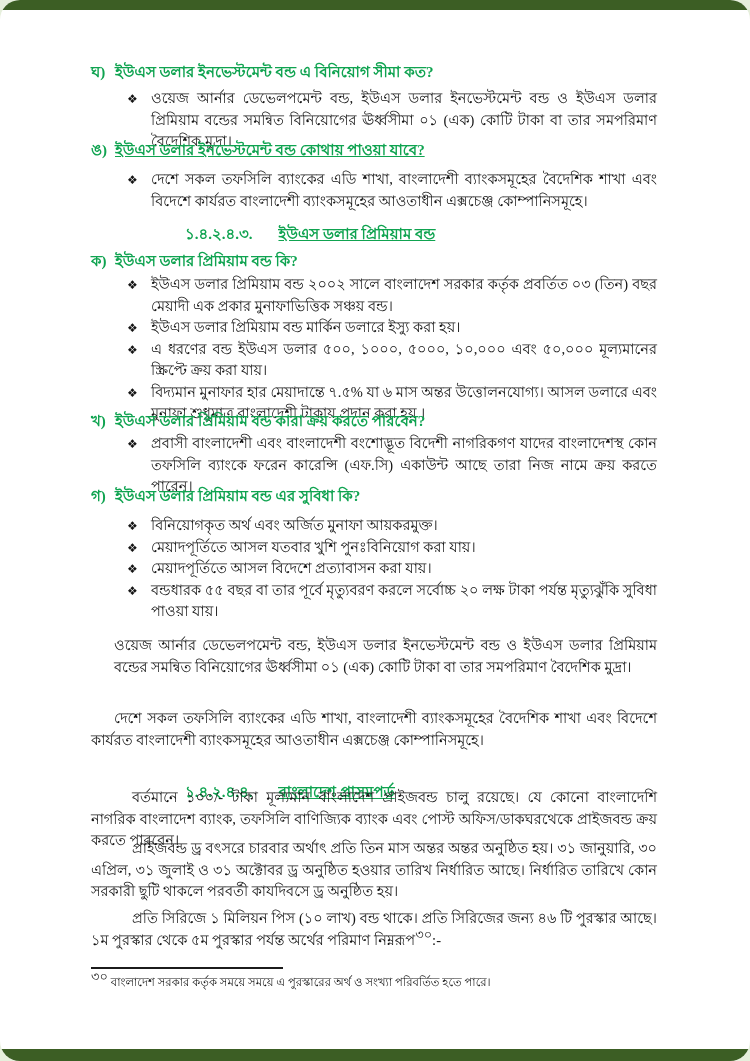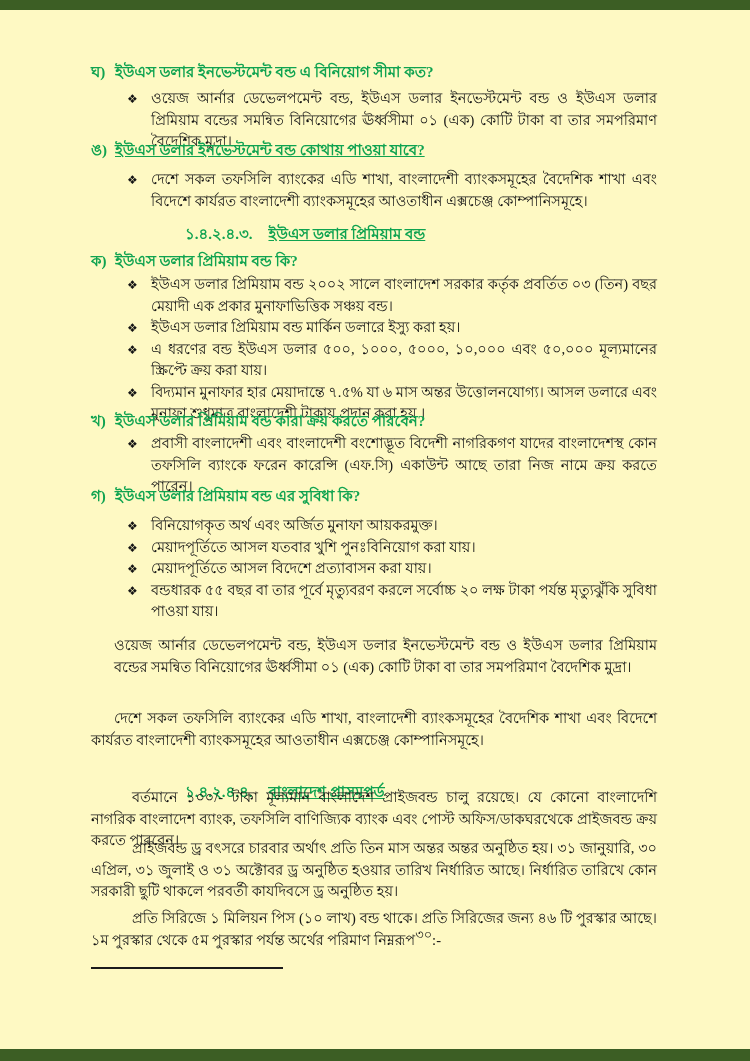--- a/index.html
+++ b/index.html
@@ -1,24 +1,24 @@
 <!DOCTYPE html>
 <html><head>
 <meta charset="utf-8">
 <style>
   html,body{margin:0;padding:0;}
   body{background:#e6efdc;font-family:"Liberation Serif","DejaVu Serif",serif;}
-  .page{position:relative;width:750px;height:1061px;background:#fef9c3;overflow:hidden;}
+  .page{position:relative;width:750px;height:1061px;background:#ffffff;overflow:hidden;border-radius:20px;}
   .edge-bar{position:absolute;left:0;right:0;background:#3c5e24;}
   .edge-bar.top{top:0;height:10px;}
   .edge-bar.bottom{bottom:0;height:12px;}
   .abs{position:absolute;}
   .qa-heading{color:#0fa350;font-weight:bold;font-size:15px;line-height:21px;white-space:nowrap;}
   .qa-heading .qlabel{display:inline-block;width:24px;}
-  .sec-heading{display:flex;gap:16px;color:#0fa350;font-weight:bold;font-size:15px;line-height:21px;white-space:nowrap;}
+  .sec-heading{display:flex;gap:26px;color:#0fa350;font-weight:bold;font-size:15px;line-height:21px;white-space:nowrap;}
   .sec-heading .sec-title{text-decoration:underline;}
   .bullet-list{list-style:none;margin:0;padding:0;width:530px;}
   .bullet{position:relative;padding-left:24px;text-align:justify;color:#141414;font-size:14.5px;line-height:21.5px;}
   .bmark{position:absolute;left:0;top:1px;font-size:12px;color:#141414;font-family:"DejaVu Sans",sans-serif;}
   .para{color:#141414;font-size:14.5px;line-height:21.5px;text-align:justify;margin:0;}
   .indent40{text-indent:41px;}
   .indent23{text-indent:23px;}
   .fn-rule{height:2px;background:#1b1b1b;width:192px;}
   .footnote{color:#141414;font-size:11.5px;line-height:15px;}
   sup.fnref{font-size:13px;line-height:0;vertical-align:super;}
@@ -115,15 +115,18 @@
   <div class="abs sec-heading" style="left:185px;top:782px;">
     <span class="sec-number">১.৪.২.৪.৪.</span>
     <span class="sec-title">বাংলাদেশ প্রাসমপর্ড</span>
   </div>
 
   <p class="abs para indent40" style="left:91px;top:787px;width:566px;">বর্তমানে ১০০/- টাকা মূল্যমান বাংলাদেশ প্রাইজবন্ড চালু রয়েছে। যে কোনো বাংলাদেশি নাগরিক বাংলাদেশ ব্যাংক, তফসিলি বাণিজ্যিক ব্যাংক এবং পোস্ট অফিস/ডাকঘরথেকে প্রাইজবন্ড ক্রয় করতে পারবেন।</p>
   <p class="abs para indent40" style="left:91px;top:838px;width:566px;">প্রাইজবন্ড ড্র বৎসরে চারবার অর্থাৎ প্রতি তিন মাস অন্তর অন্তর অনুষ্ঠিত হয়। ৩১ জানুয়ারি, ৩০ এপ্রিল, ৩১ জুলাই ও ৩১ অক্টোবর  ড্র অনুষ্ঠিত হওয়ার তারিখ নির্ধারিত আছে। নির্ধারিত তারিখে কোন সরকারী ছুটি থাকলে পরবর্তী কাযদিবসে ড্র অনুষ্ঠিত হয়।</p>
   <p class="abs para indent40" style="left:91px;top:908px;width:566px;"><span>প্রতি সিরিজে ১ মিলিয়ন পিস (১০ লাখ) বন্ড থাকে। প্রতি সিরিজের জন্য ৪৬ টি পুরস্কার আছে। ১ম পুরস্কার থেকে ৫ম পুরস্কার পর্যন্ত অর্থের পরিমাণ নিম্নরূপ</span><sup class="fnref">৩০</sup><span>:-</span></p>
 
   <div class="abs fn-rule" style="left:91px;top:967px;"></div>
+  <div class="abs footnote" style="left:91px;top:975px;width:566px;">
+    <sup class="fnref">৩০</sup><span> বাংলাদেশ সরকার কর্তৃক সময়ে সময়ে এ পুরস্কারের অর্থ ও সংখ্যা পরিবর্তিত হতে পারে।</span>
+  </div>
 
   <div class="edge-bar bottom"></div>
 </div>
 
 </body></html>

